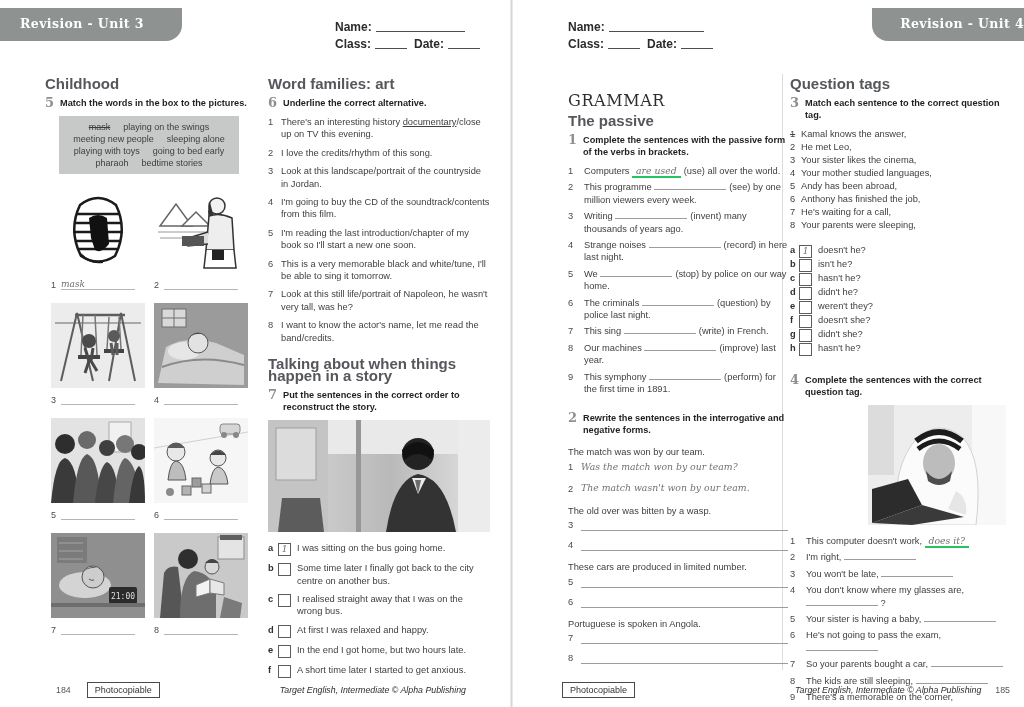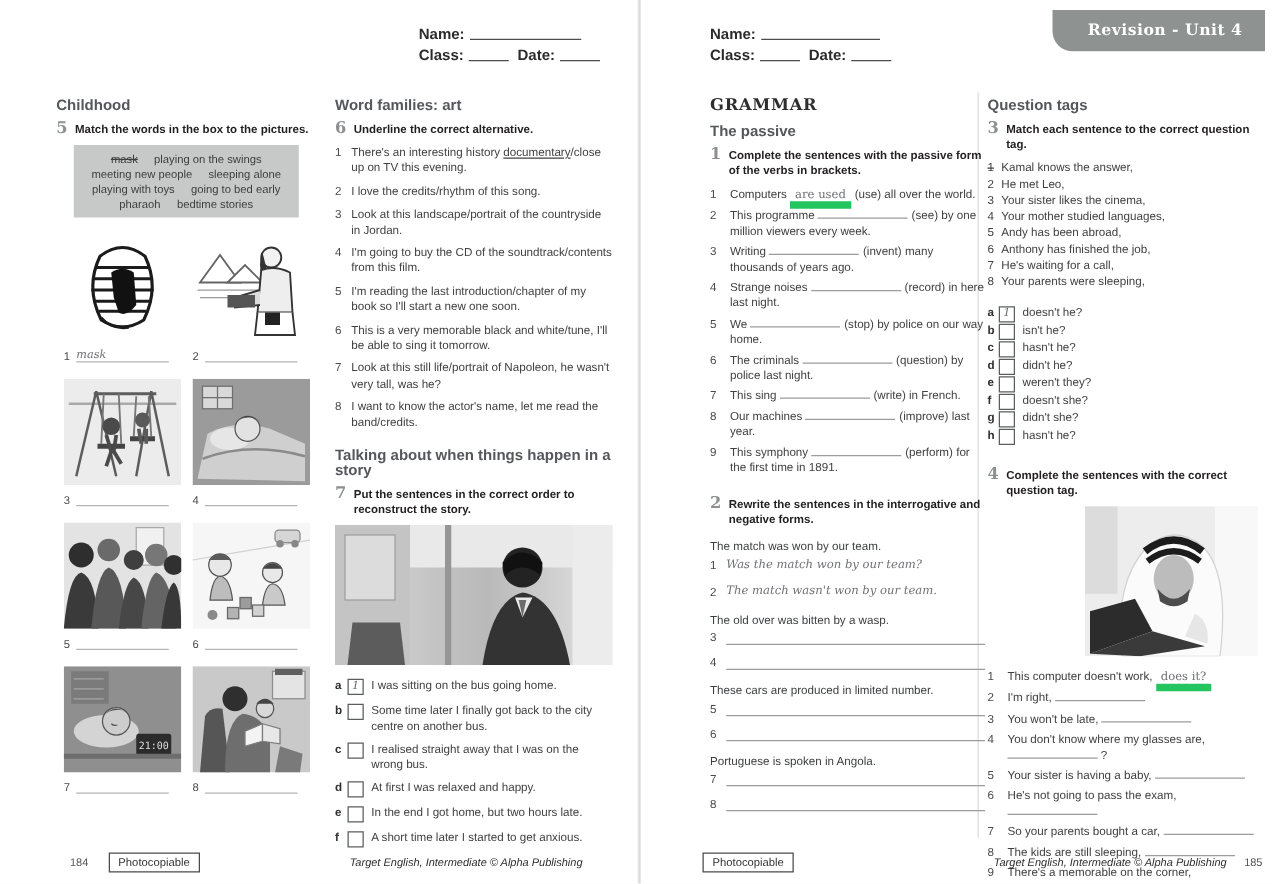--- a/index.html
+++ b/index.html
@@ -7,40 +7,40 @@
        font-family:"Liberation Sans",sans-serif;color:#414142;font-size:9.3px;line-height:12.4px;overflow:hidden}
   .page{position:absolute;top:0;width:512px;height:707px;background:#fff}
   #pageL{left:0}#pageR{left:512px}
   .seam{position:absolute;left:510px;top:0;width:3px;height:707px;
         background:linear-gradient(90deg,#f2f2f2,#d8d8d8,#f2f2f2)}
   
   .banner{position:absolute;top:8px;height:33px;background:#8e9291;color:#fff;
           font-family:"DejaVu Serif",serif;font-weight:bold;font-size:12.5px;letter-spacing:.4px;
           display:flex;align-items:center}
   #bannerL{left:0;width:162px;border-radius:0 0 16px 0;padding-left:20px}
-  #bannerR{right:12px;width:152px;border-radius:0 0 0 16px;justify-content:flex-end;padding-right:18px}
+  #bannerR{right:0;width:152px;border-radius:0 0 0 16px;justify-content:flex-end;padding-right:0}
   
   .fields{position:absolute;top:22px;font-size:12px}
   #fieldsL{left:335px;width:130px}
   #fieldsR{left:56px;width:136px}
   .frow{display:flex;align-items:flex-end;margin-bottom:7px}
   .flabel{font-weight:bold;color:#2b2b2b;margin-right:4px;line-height:10px}
   .fline{border-bottom:1px solid #4d4d4d;height:9px;flex:1}
   .fline.short{flex:0 0 32px;margin-right:7px}
   
   .col{position:absolute;top:78px}
   #col1{left:45px;width:203px}
   #col2{left:268px;width:222px}
   #col3{left:56px;width:220px}
   #col4{left:278px;width:216px}
   .colrule{position:absolute;left:270px;top:74px;width:1px;height:596px;background:#dcdcdc}
   
-  .sec{font-weight:bold;color:#55575b;font-size:12px;margin:0 0 7px;line-height:12px}
-  .gtitle{font-family:"DejaVu Serif",serif;font-weight:bold;font-size:13px;letter-spacing:.6px;
-          color:#2e2e30;margin:0 0 7px;line-height:14px}
+  .sec{font-weight:bold;color:#55575b;font-size:15px;margin:0 0 7px;line-height:12px}
+  .gtitle{font-family:"DejaVu Serif",serif;font-weight:normal;font-size:16px;letter-spacing:.6px;
+          color:#2e2e30;margin:16px 0 7px;line-height:14px}
   .exhead{display:flex;margin-bottom:7px}
   .exnum{font-family:"DejaVu Serif",serif;font-weight:bold;color:#8d9093;font-size:13px;
          line-height:12px;margin-right:5px;flex:0 0 10px}
   .instr{font-weight:bold;color:#221f20;font-size:9.2px;line-height:12px;margin:0}
   
   .wordbox{background:#c6c9c8;margin:4px 0 14px 14px;width:172px;padding:5px 4px;
            font-size:9px;color:#3c3e3e;line-height:12px}
   .wbrow{display:flex;justify-content:center;gap:13px;white-space:nowrap}
   .struck{text-decoration:line-through}
   
@@ -54,22 +54,22 @@
   .item{display:flex;margin-bottom:6px}
   .item.tight{margin-bottom:4px}
   .inum{flex:0 0 13px;color:#4a4a4a}
   .inum.w{flex-basis:16px}
   .itext{margin:0;flex:1}
   .it{}
   .u{text-decoration:underline}
   .blank{display:inline-block;border-bottom:1px solid #9c9c9c;height:8px;width:66px}
   .blank.w72{width:72px}
   .brk{margin-left:3px}
-  .exin{font-family:"DejaVu Serif",serif;color:#6e6f72;
-        border-bottom:6px solid #22c55e;padding:0 4px}
+  .exin{font-family:"DejaVu Serif",serif;font-style:italic;color:#6e6f72;
+        border-bottom:2px solid #22c55e;padding:0 4px}
   .photo{display:block;margin:4px 0 10px}
   
   .abox{display:flex;margin-bottom:6px;align-items:flex-start}
   .alet{font-weight:bold;flex:0 0 10px;color:#2f2f2f}
   .chk{flex:0 0 11px;height:11px;border:1px solid #5a5c5e;background:#fff;margin:1px 6px 0 0;
        text-align:center;font-family:"DejaVu Serif",serif;font-style:italic;font-size:9px;
        line-height:11px;color:#6e6f72}
   
   .prompt{margin:10px 0 3px;color:#3d3e40}
   .ansrow{display:flex;align-items:flex-end;margin-bottom:9px}
@@ -88,20 +88,23 @@
   #footR{left:50px;right:14px}
   .pcbox{border:1px solid #4a4a4a;padding:1px 7px;color:#333;font-size:9px}
   .credit{font-style:italic;color:#2d2d2d}
   .pg{color:#555}
   svg text{font-family:"DejaVu Sans Mono",monospace}
 </style>
 </head>
 <body>
 
 <div class="page" id="pageL">
+  <div class="banner" id="bannerL">
+    <span>Revision - Unit 3</span>
+  </div>
 
   <div class="fields" id="fieldsL">
     <div class="frow">
       <span class="flabel">Name:</span>
       <span class="fline"></span>
     </div>
     <div class="frow">
       <span class="flabel">Class:</span>
       <span class="fline short"></span>
       <span class="flabel">Date:</span>

